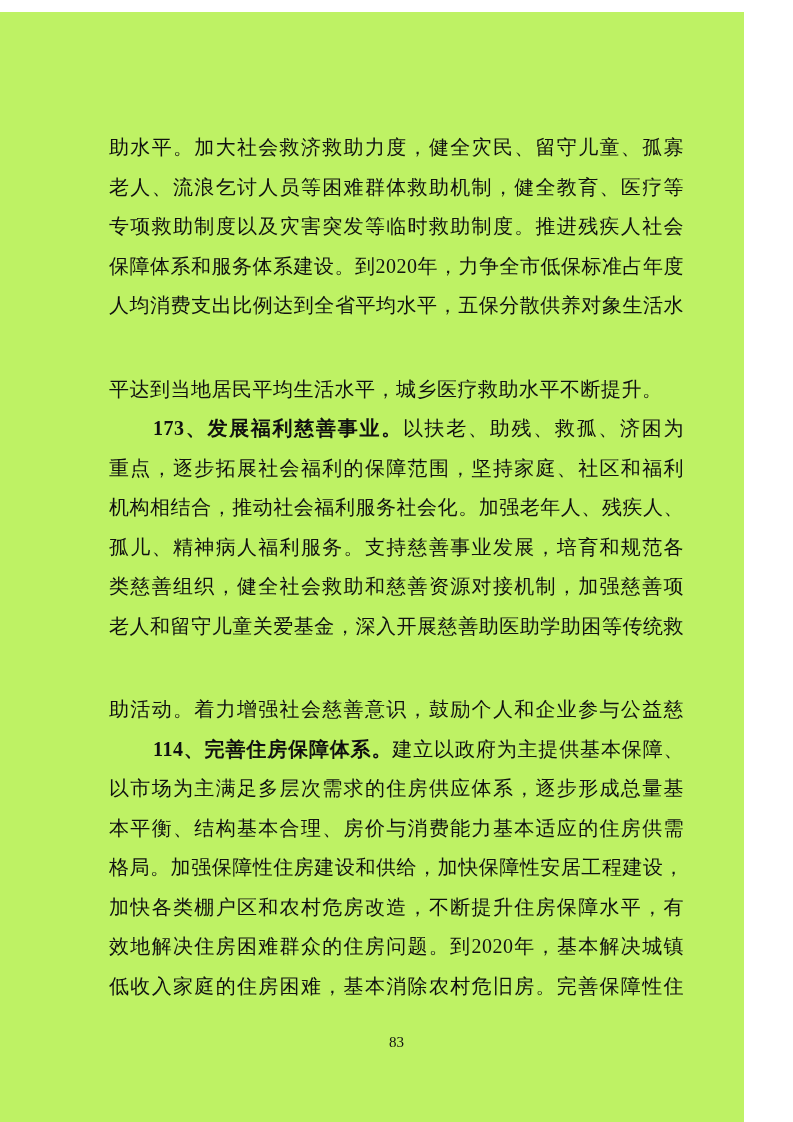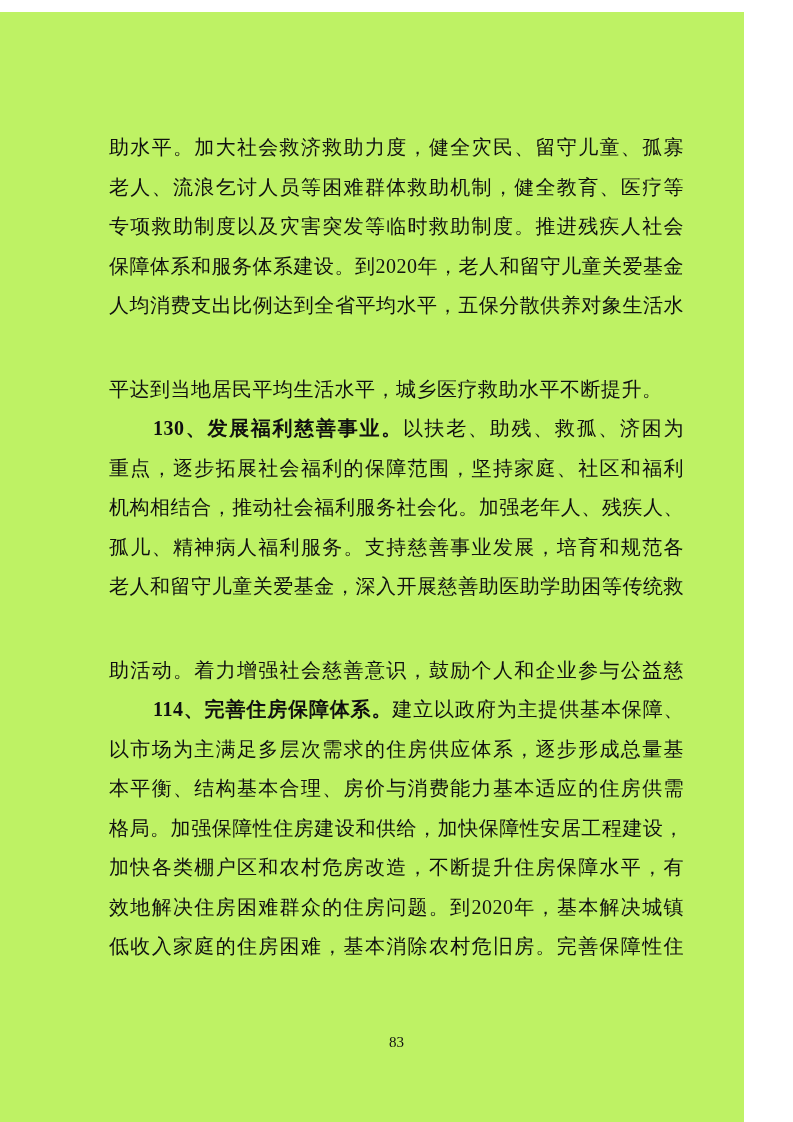--- a/index.html
+++ b/index.html
@@ -63,29 +63,30 @@
 </style>
 </head>
 <body>
 
 <div class="page">
   <div class="text-block" id="text-block">
       <div class="paragraph">
         <div class="line"><span>助水平。加大社会救济救助力度，健全灾民、留守儿童、孤寡</span></div>
         <div class="line"><span>老人、流浪乞讨人员等困难群体救助机制，健全教育、医疗等</span></div>
         <div class="line"><span>专项救助制度以及灾害突发等临时救助制度。推进残疾人社会</span></div>
-        <div class="line"><span>保障体系和服务体系建设。到2020年，老人和留守儿童关爱基金</span></div>
+        <div class="line"><span>保障体系和服务体系建设。到2020年，力争全市低保标准占年度</span></div>
         <div class="line"><span>人均消费支出比例达到全省平均水平，五保分散供养对象生活水</span></div>
         <div class="line last-line"><span>平达到当地居民平均生活水平，城乡医疗救助水平不断提升。</span></div>
       </div>
       <div class="paragraph">
-        <div class="line indented"><span class="lead">130、发展福利慈善事业。</span><span>以扶老、助残、救孤、济困为</span></div>
+        <div class="line indented"><span class="lead">173、发展福利慈善事业。</span><span>以扶老、助残、救孤、济困为</span></div>
         <div class="line"><span>重点，逐步拓展社会福利的保障范围，坚持家庭、社区和福利</span></div>
         <div class="line"><span>机构相结合，推动社会福利服务社会化。加强老年人、残疾人、</span></div>
         <div class="line"><span>孤儿、精神病人福利服务。支持慈善事业发展，培育和规范各</span></div>
+        <div class="line"><span>类慈善组织，健全社会救助和慈善资源对接机制，加强慈善项</span></div>
         <div class="line"><span>老人和留守儿童关爱基金，深入开展慈善助医助学助困等传统救</span></div>
         <div class="line last-line"><span>助活动。着力增强社会慈善意识，鼓励个人和企业参与公益慈善。</span></div>
       </div>
       <div class="paragraph">
         <div class="line indented"><span class="lead">114、完善住房保障体系。</span><span>建立以政府为主提供基本保障、</span></div>
         <div class="line"><span>以市场为主满足多层次需求的住房供应体系，逐步形成总量基</span></div>
         <div class="line"><span>本平衡、结构基本合理、房价与消费能力基本适应的住房供需</span></div>
         <div class="line"><span>格局。加强保障性住房建设和供给，加快保障性安居工程建设，</span></div>
         <div class="line"><span>加快各类棚户区和农村危房改造，不断提升住房保障水平，有</span></div>
         <div class="line"><span>效地解决住房困难群众的住房问题。到2020年，基本解决城镇</span></div>

